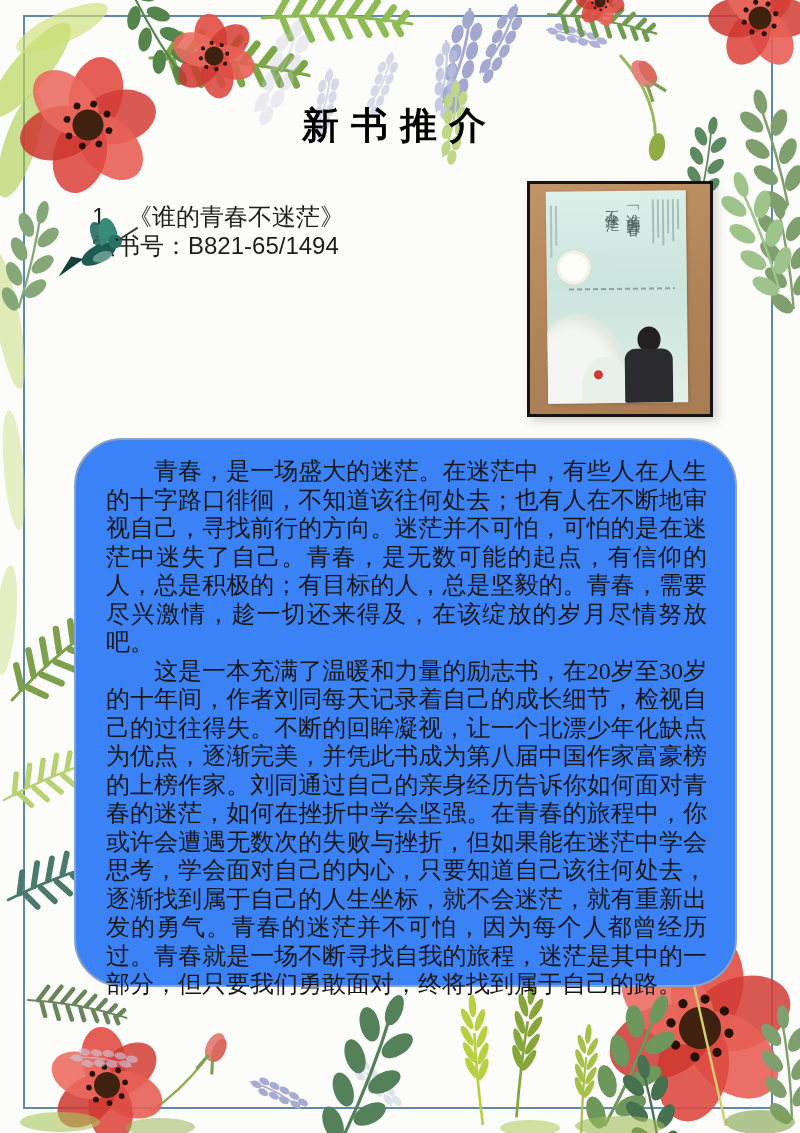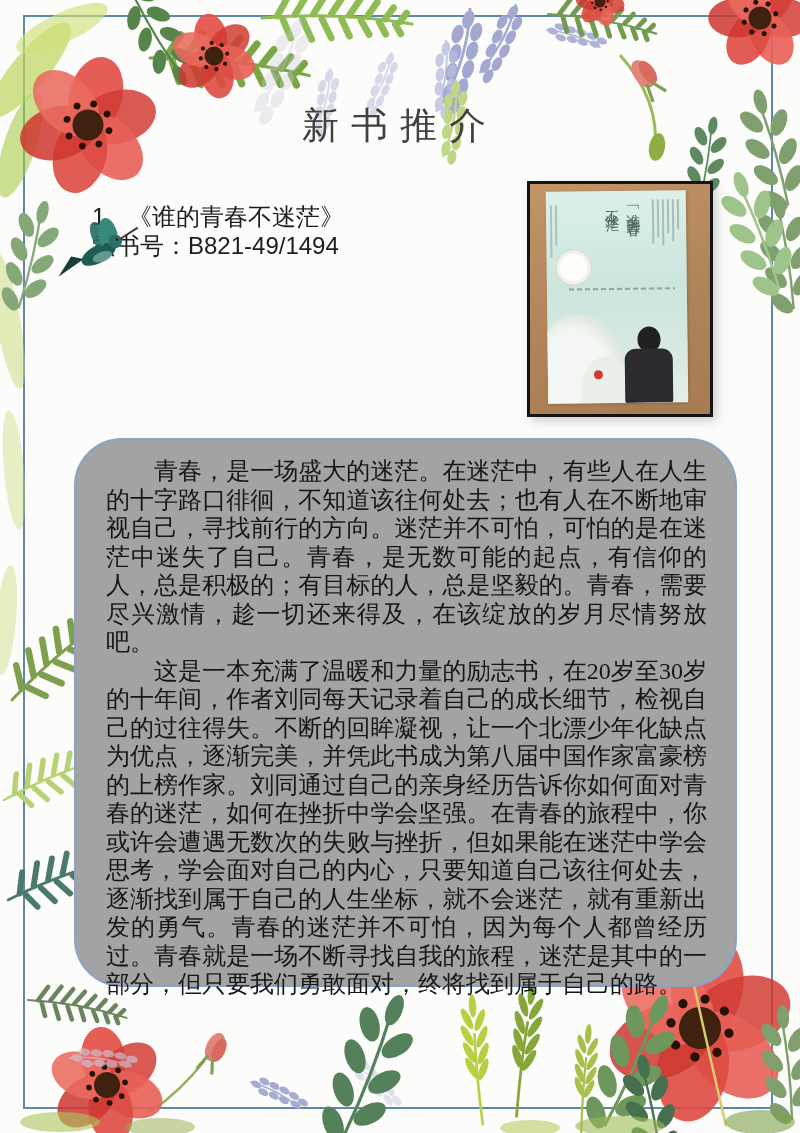--- a/index.html
+++ b/index.html
@@ -4,21 +4,21 @@
 <style>
   html,body{margin:0;padding:0;}
   body{width:800px;height:1133px;background:#fcfcfa;font-family:"Liberation Serif",serif;}
   .page{position:relative;width:800px;height:1133px;overflow:hidden;background:#fcfcfa;}
   .page-border{position:absolute;left:23px;top:15px;right:27px;bottom:24px;
     border:2px solid #5e87a9;z-index:0;}
   .decor{position:absolute;left:0;top:0;width:800px;height:1133px;z-index:1;pointer-events:none;}
   .bird-layer{position:absolute;left:56px;top:198px;width:88px;height:92px;z-index:3;pointer-events:none;}
 
   .poster-title{position:absolute;left:0;top:101px;width:800px;text-align:center;z-index:2;
-    font-size:37px;letter-spacing:12px;color:#404040;font-weight:400;}
+    font-size:37px;letter-spacing:12px;color:#000000;font-weight:700;}
 
   .book-info{position:absolute;left:84px;top:202px;width:372px;z-index:2;
     font-family:"Liberation Sans",sans-serif;font-size:24px;line-height:29px;color:#1d1d1d;margin-left:8px;}
   .book-info .idx{margin-right:16px;}
 
   .book-cover-frame{position:absolute;left:527px;top:181px;width:186px;height:236px;z-index:2;
     border:3px solid #141414;box-sizing:border-box;
     background:linear-gradient(160deg,#c29467 0%,#b0845a 55%,#a87c52 100%);
     box-shadow:4px 4px 9px rgba(90,90,90,.28);}
   .book{position:absolute;left:17px;top:7px;right:23px;bottom:11px;
@@ -39,21 +39,21 @@
     background:#f3f6f2;border-radius:70% 90% 0 0 / 80% 100% 0 0;
     box-shadow:inset -6px 8px 10px #dfe7df;}
   .snow-hill2{position:absolute;left:24%;bottom:0;width:34%;height:22%;
     background:#e9efe9;border-radius:80% 70% 0 0 / 100% 90% 0 0;}
   .person{position:absolute;left:55%;bottom:0;width:48px;height:76px;}
   .person .head{width:23px;height:25px;background:#232120;border-radius:50% 50% 46% 46%;margin:0 auto;}
   .person .torso{width:48px;height:54px;background:#2c2b2f;border-radius:11px 11px 2px 2px;margin-top:-3px;}
   .red-dot{position:absolute;left:33%;bottom:24px;width:9px;height:9px;border-radius:50%;background:#cf3b30;}
 
   .text-panel{position:absolute;left:74px;top:438px;width:663px;height:549px;z-index:2;box-sizing:border-box;
-    border:2.5px solid #88a3c6;border-radius:48px;background:#a3a3a3;
+    border:2.5px solid #88a3c6;border-radius:48px;background:#3b82f6;
     padding:17px 28px 10px 30px;}
   .text-panel p{margin:0;font-size:24px;line-height:28.5px;color:#161616;text-indent:2em;
     font-family:"Liberation Serif",serif;text-align:justify;}
 </style>
 </head>
 <body>
 
 <div class="page">
 
   <div class="page-border"></div>
@@ -218,21 +218,21 @@
     </g>
   </svg>
 
   <div class="poster-title">新书推介</div>
 
   <div class="book-info">
     <div>
       <span class="idx">1.</span><span>《谁的青春不迷茫》</span>
     </div>
     <div>
-      <span>索书号：</span><span>B821-49/1494</span>
+      <span>索书号：</span><span>B821-65/1494</span>
     </div>
   </div>
 
   <div class="book-cover-frame">
     <div class="book">
       <div class="cover-title">
         <span>「谁的青春</span>
         <span>不迷茫」</span>
       </div>
       <div class="poem-cols">

